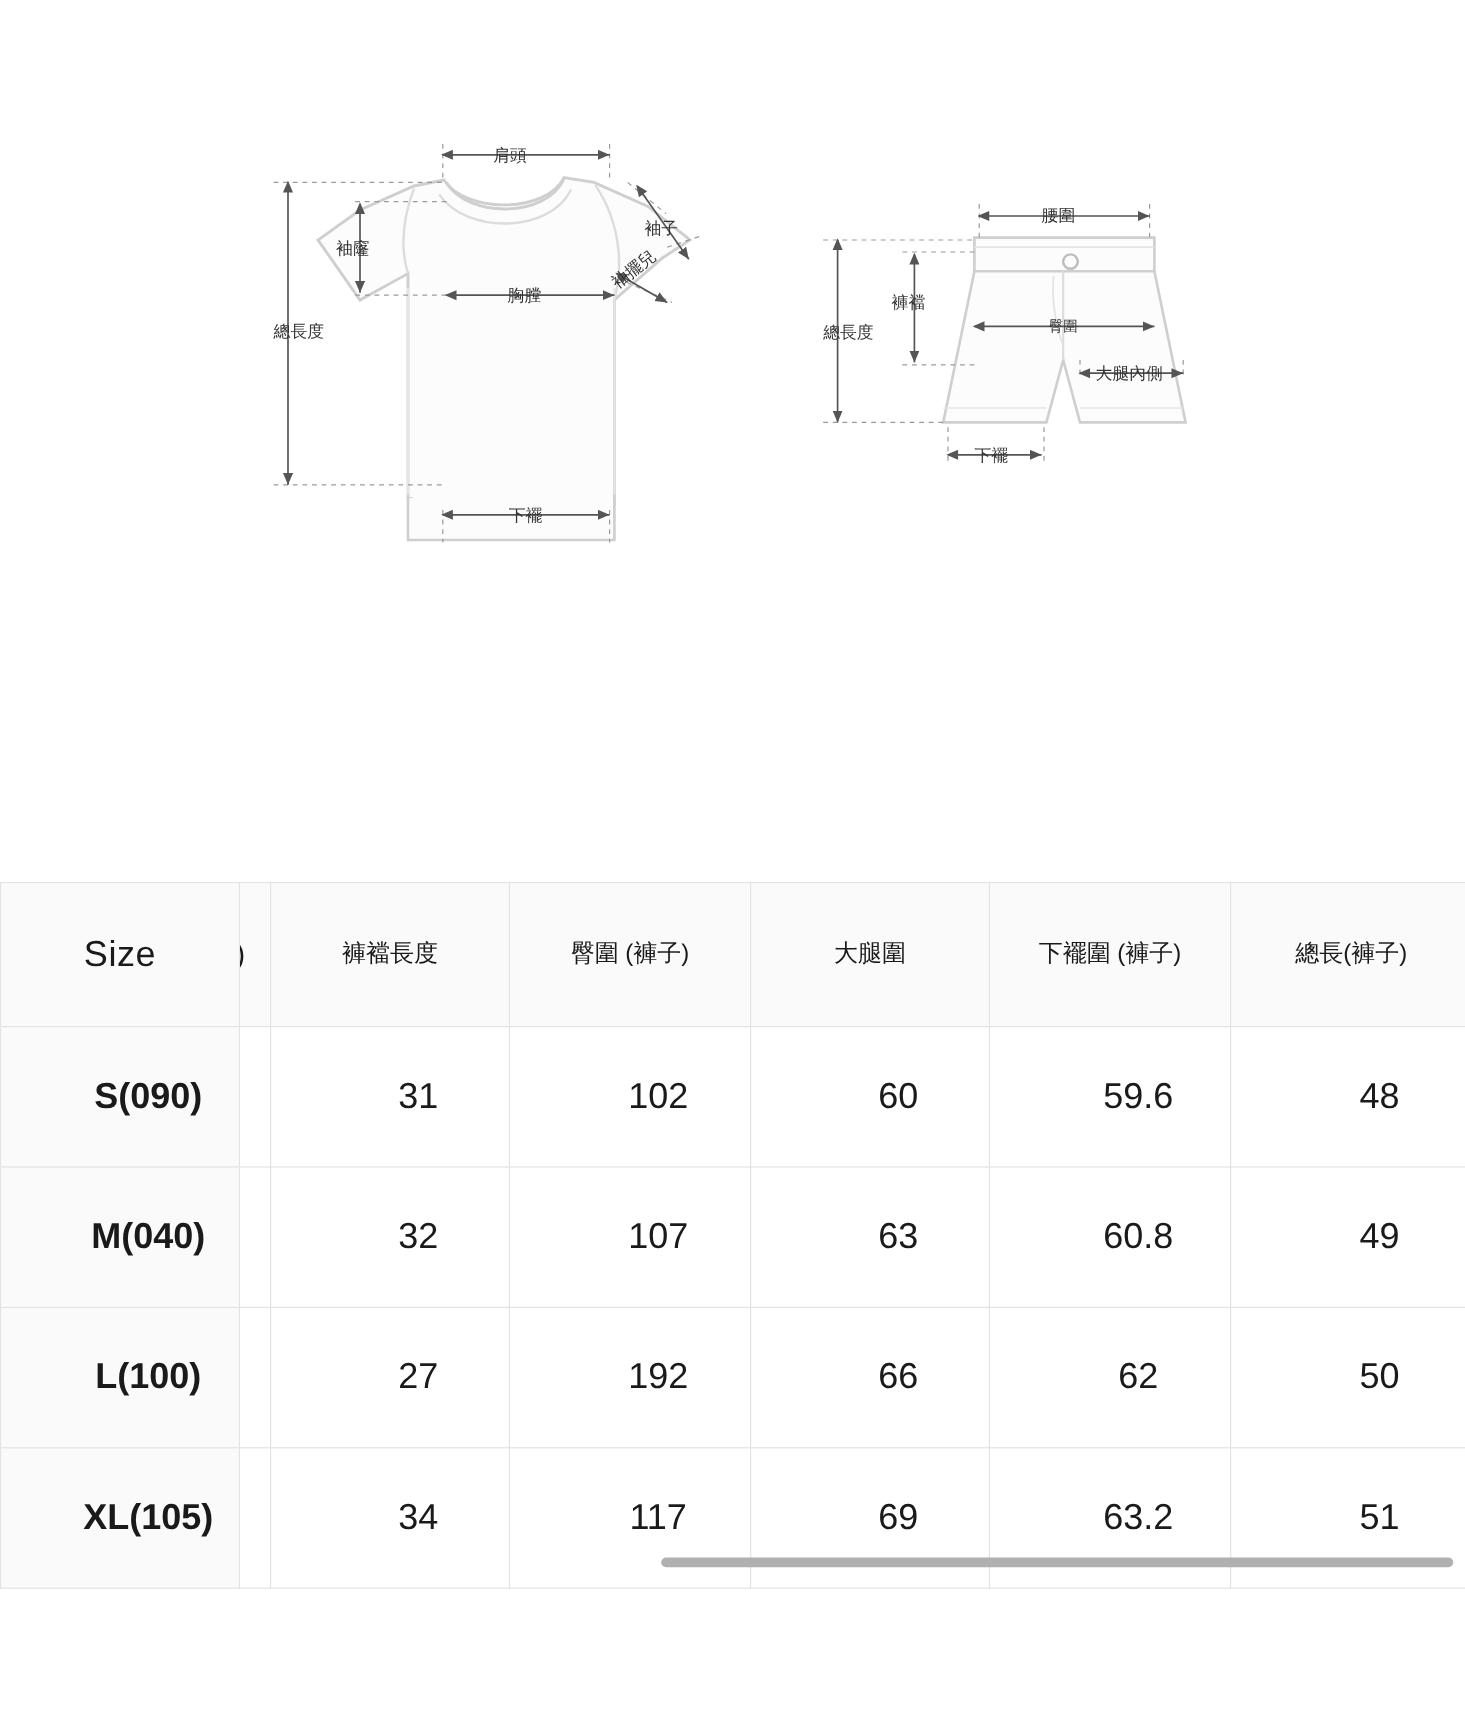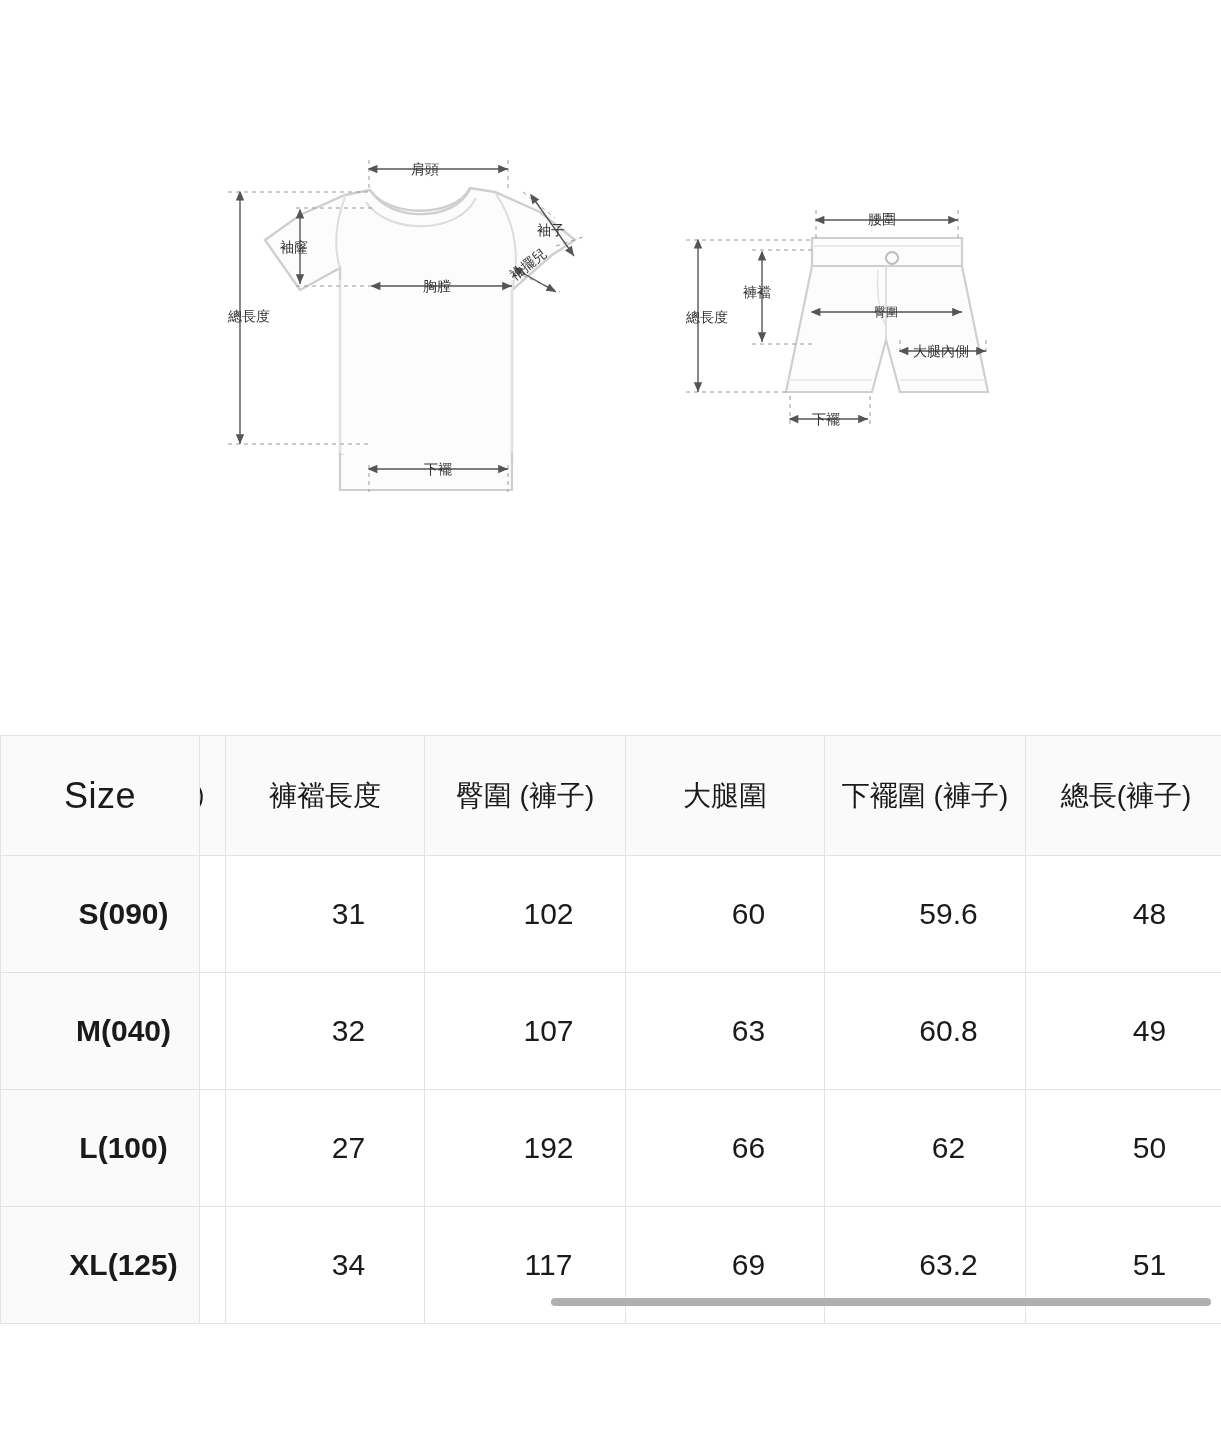--- a/index.html
+++ b/index.html
@@ -15,21 +15,20 @@
     overflow: hidden;
     background: #ffffff;
   }
 
   
   .diagram-area {
     position: absolute;
     left: 0; top: 0;
     width: 993px;
     height: 700px;
-    margin-top: 40px;
   }
   .diagram-svg { display: block; }
 
   
   .table-wrap {
     position: absolute;
     left: 0;
     top: 735px;
     width: 1221px;
   }
@@ -40,29 +39,29 @@
   }
   table.size-table td, table.size-table th {
     border: 1px solid #e3e3e3;
     text-align: center;
     vertical-align: middle;
     color: #1a1a1a;
     font-weight: normal;
   }
   thead th {
     height: 120px;
-    font-size: 28px;
+    font-size: 20px;
     font-weight: bold;
     background: #fafafa;
     padding: 4px 6px;
     line-height: 1.25;
   }
   thead th.size-col {
     font-weight: normal;
-    font-size: 36px;
+    font-size: 30px;
     letter-spacing: .5px;
   }
   tbody td {
     height: 117px;
     font-size: 30px;
     padding-left: 48px;
   }
   tbody td.row-head {
     font-weight: bold;
     font-size: 30px;
@@ -323,21 +322,21 @@
         <tr>
           <td class="row-head">L(100)</td>
           <td></td>
           <td>27</td>
           <td>192</td>
           <td>66</td>
           <td>62</td>
           <td>50</td>
         </tr>
         <tr>
-          <td class="row-head">XL(125)</td>
+          <td class="row-head">XL(105)</td>
           <td></td>
           <td>34</td>
           <td>117</td>
           <td>69</td>
           <td>63.2</td>
           <td>51</td>
         </tr>
       </tbody>
     </table>
   </div>

